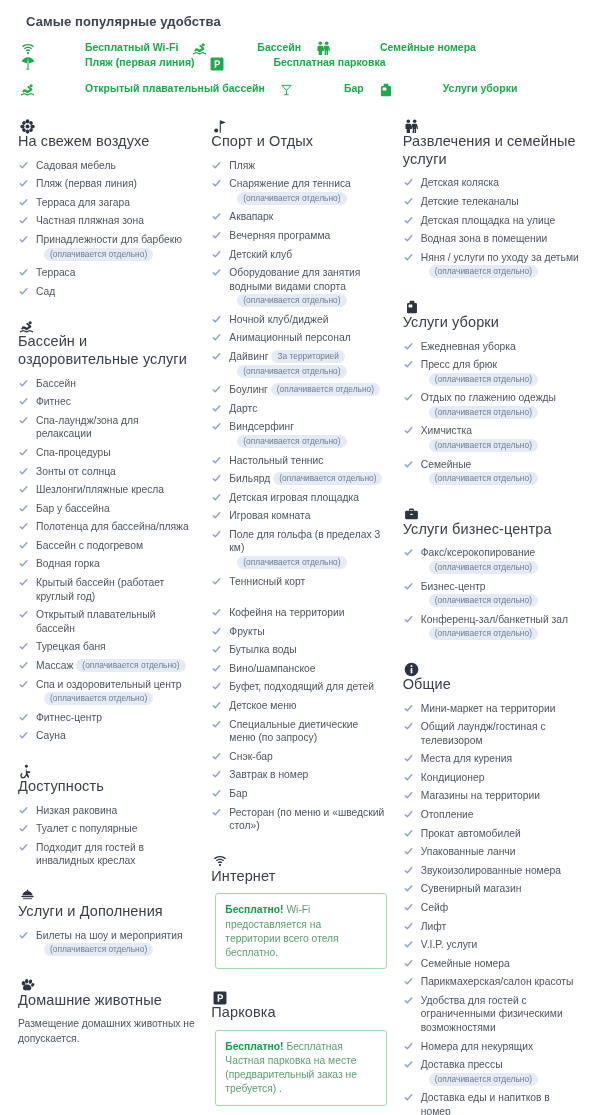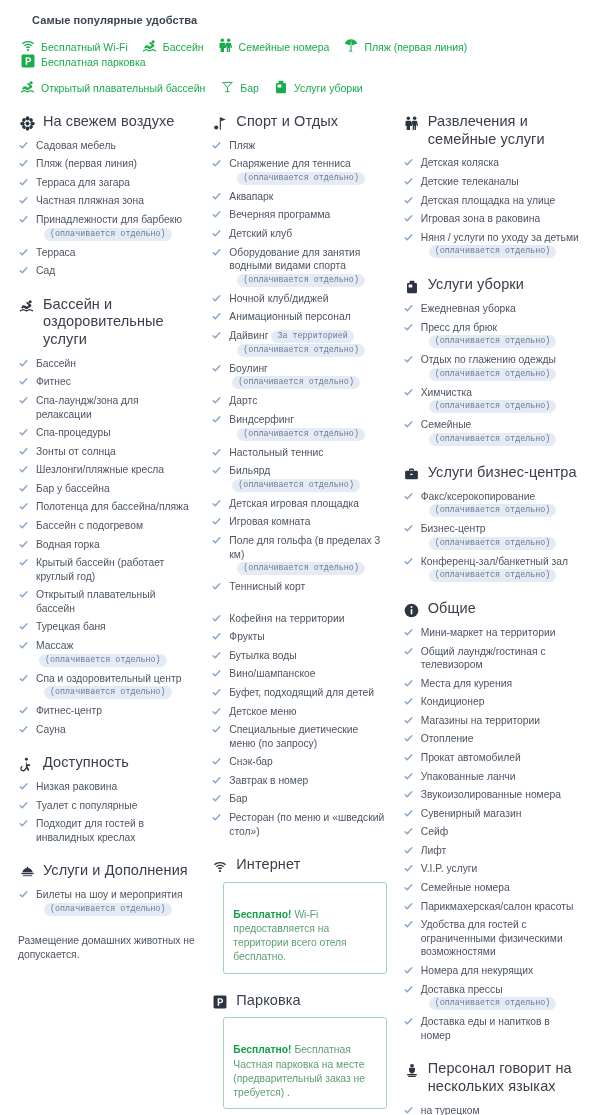--- a/index.html
+++ b/index.html
@@ -11,41 +11,42 @@
     width: 600px;
     font-family: "Liberation Sans", "DejaVu Sans", sans-serif;
     color: #4a5568;
     -webkit-font-smoothing: antialiased;
   }
   .page { width: 600px; padding: 0 0 12px 0; position: relative; }
 
   
   .popular { padding: 10px 18px 4px 20px; }
   .popular-title {
-    font-size: 11px;
+    font-size: 13px;
     font-weight: bold;
     color: #3b4451;
-    margin: 4px 0 12px 12px;
+    margin: 4px 0 12px 6px;
     letter-spacing: .1px;
   }
   .popular-rows { display: block; }
   .popular-row {
     display: flex;
     flex-wrap: wrap;
     align-items: center;
     margin-bottom: 11px;
   }
   .pop-item {
     display: flex;
-    align-items: flex-end;
+    align-items: flex-start;
     margin-right: 14px;
     color: #1aab4b;
     font-size: 10.5px;
-    font-weight: normal;
+    font-weight: bold;
     white-space: nowrap;
+    gap: 44px;
   }
   .pop-item .ic {
     display: inline-flex;
     align-items: center;
     justify-content: center;
     width: 16px; height: 15px;
     margin-right: 5px;
     color: #1aab4b;
     flex: 0 0 auto;
   }
@@ -62,20 +63,21 @@
   .col-2 { width: 198px; }
   .col-3 { width: 202px; }
 
   .section { margin-bottom: 18px; }
   .section:last-child { margin-bottom: 4px; }
 
   .sec-head {
     display: flex;
     align-items: flex-start;
     margin-bottom: 8px;
+    flex-direction: column;
   }
   .sec-ic {
     width: 18px; height: 17px;
     margin-right: 7px;
     flex: 0 0 auto;
     display: inline-flex;
     align-items: center;
     justify-content: center;
     color: #2b3440;
     position: relative;
@@ -110,37 +112,36 @@
     display: inline-block;
     background: #e4ebf4;
     color: #6b7c94;
     border-radius: 8px;
     padding: 1px 6px 1.5px 6px;
     font-size: 8.4px;
     line-height: 1.25;
     margin-left: 3px;
     white-space: nowrap;
     vertical-align: 1px;
-    font-family: Liberation Mono, monospace;
   }
   .badge.sub {
     display: inline-block;
     margin-left: 8px;
     margin-top: 1px;
   }
 
   .callout {
     border: 1px solid #9ddaae;
     border-radius: 3px;
     background: #ffffff;
-    padding: 25px 9px 8px 9px;
+    padding: 9px 9px 8px 9px;
     font-size: 10.3px;
     line-height: 1.38;
     color: #5b9e70;
-    margin: 4px 0 10px 12px;
+    margin: 4px 0 10px 4px;
   }
   .callout b { color: #12a04a; font-weight: bold; }
 
   .plain-text {
     font-size: 10.3px;
     line-height: 1.38;
     color: #4b5563;
     margin: 2px 0 0 0;
   }
 </style>
@@ -435,20 +436,32 @@
           </div>
           <ul class="feat">
             <li><span class="check">
                 <svg viewBox="0 0 12 12" width="9" height="9" fill="none" stroke="currentColor" stroke-width="1.9" stroke-linecap="round" stroke-linejoin="round">
                   <path d="M1.6 6.4L4.3 9 10.4 2.3"></path>
                 </svg>
               </span><span>Билеты на шоу и мероприятия</span><br><span class="badge sub">(оплачивается отдельно)</span></li>
           </ul>
         </div>
         <div class="section">
+          <div class="sec-head">
+            <span class="sec-ic">
+              <svg viewBox="0 0 16 16" width="15" height="14" fill="currentColor">
+                <ellipse cx="3.5" cy="6.1" rx="2.1" ry="2.6" transform="rotate(-18 3.5 6.1)"></ellipse>
+                <ellipse cx="7.1" cy="3.6" rx="1.9" ry="2.6"></ellipse>
+                <ellipse cx="11.3" cy="4.2" rx="1.9" ry="2.5" transform="rotate(16 11.3 4.2)"></ellipse>
+                <ellipse cx="14" cy="7.8" rx="1.7" ry="2.2" transform="rotate(30 14 7.8)"></ellipse>
+                <path d="M8.4 7.3c2 0 4 2.1 4 4.1 0 1.6-1.3 2.8-2.9 2.8-.8 0-1.4-.2-1.9-.2-.6 0-1.1.2-1.9.2-1.6 0-2.9-1.2-2.9-2.8 0-2 1.6-4.1 3.6-4.1h2z"></path>
+              </svg>
+            </span>
+            <span class="sec-title">Домашние животные</span>
+          </div>
           <p class="plain-text">Размещение домашних животных не допускается.</p>
         </div>
       </div>
       <div class="col col-2">
         <div class="section">
           <div class="sec-head">
             <span class="sec-ic">
               <svg viewBox="0 0 16 16" width="15" height="15" fill="currentColor">
                 <rect x="7.2" y="1.2" width="1.2" height="13.4" rx=".4"></rect>
                 <path d="M8.4 1.6l5.2 2-5.2 2V1.6z"></path>
@@ -667,21 +680,21 @@
               </span><span>Детские телеканалы</span></li>
             <li><span class="check">
                 <svg viewBox="0 0 12 12" width="9" height="9" fill="none" stroke="currentColor" stroke-width="1.9" stroke-linecap="round" stroke-linejoin="round">
                   <path d="M1.6 6.4L4.3 9 10.4 2.3"></path>
                 </svg>
               </span><span>Детская площадка на улице</span></li>
             <li><span class="check">
                 <svg viewBox="0 0 12 12" width="9" height="9" fill="none" stroke="currentColor" stroke-width="1.9" stroke-linecap="round" stroke-linejoin="round">
                   <path d="M1.6 6.4L4.3 9 10.4 2.3"></path>
                 </svg>
-              </span><span>Игровая зона в раковина</span></li>
+              </span><span>Водная зона в помещении</span></li>
             <li><span class="check">
                 <svg viewBox="0 0 12 12" width="9" height="9" fill="none" stroke="currentColor" stroke-width="1.9" stroke-linecap="round" stroke-linejoin="round">
                   <path d="M1.6 6.4L4.3 9 10.4 2.3"></path>
                 </svg>
               </span><span>Няня / услуги по уходу за детьми</span><br><span class="badge sub">(оплачивается отдельно)</span></li>
           </ul>
         </div>
         <div class="section">
           <div class="sec-head">
             <span class="sec-ic">

